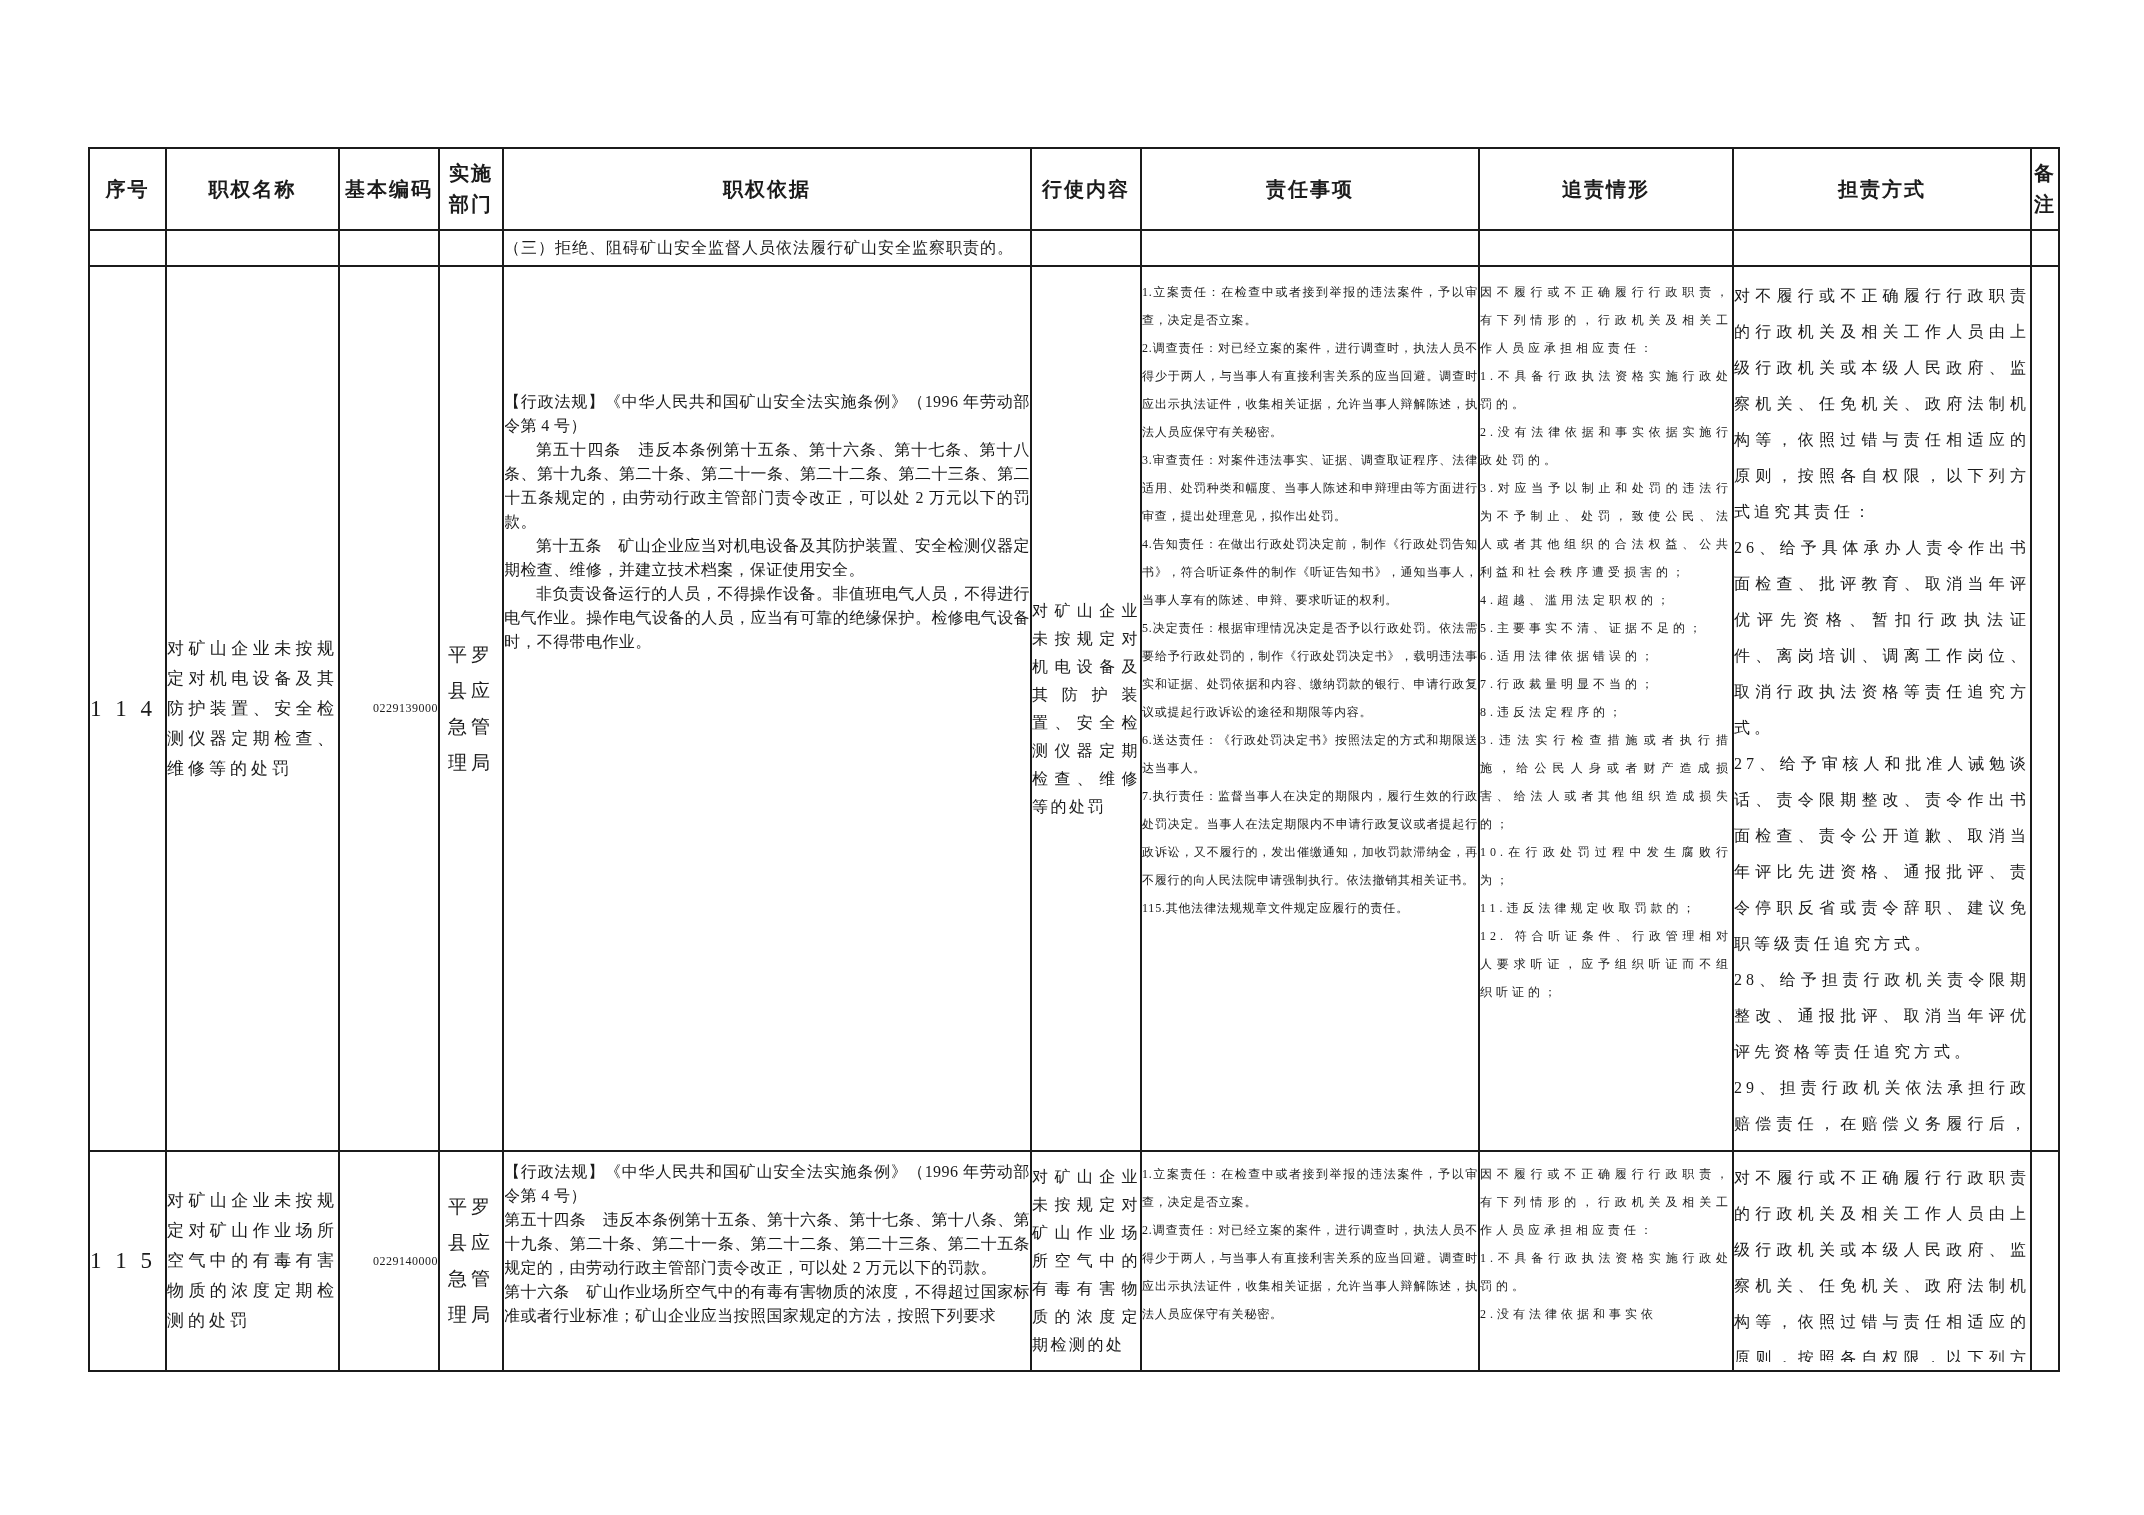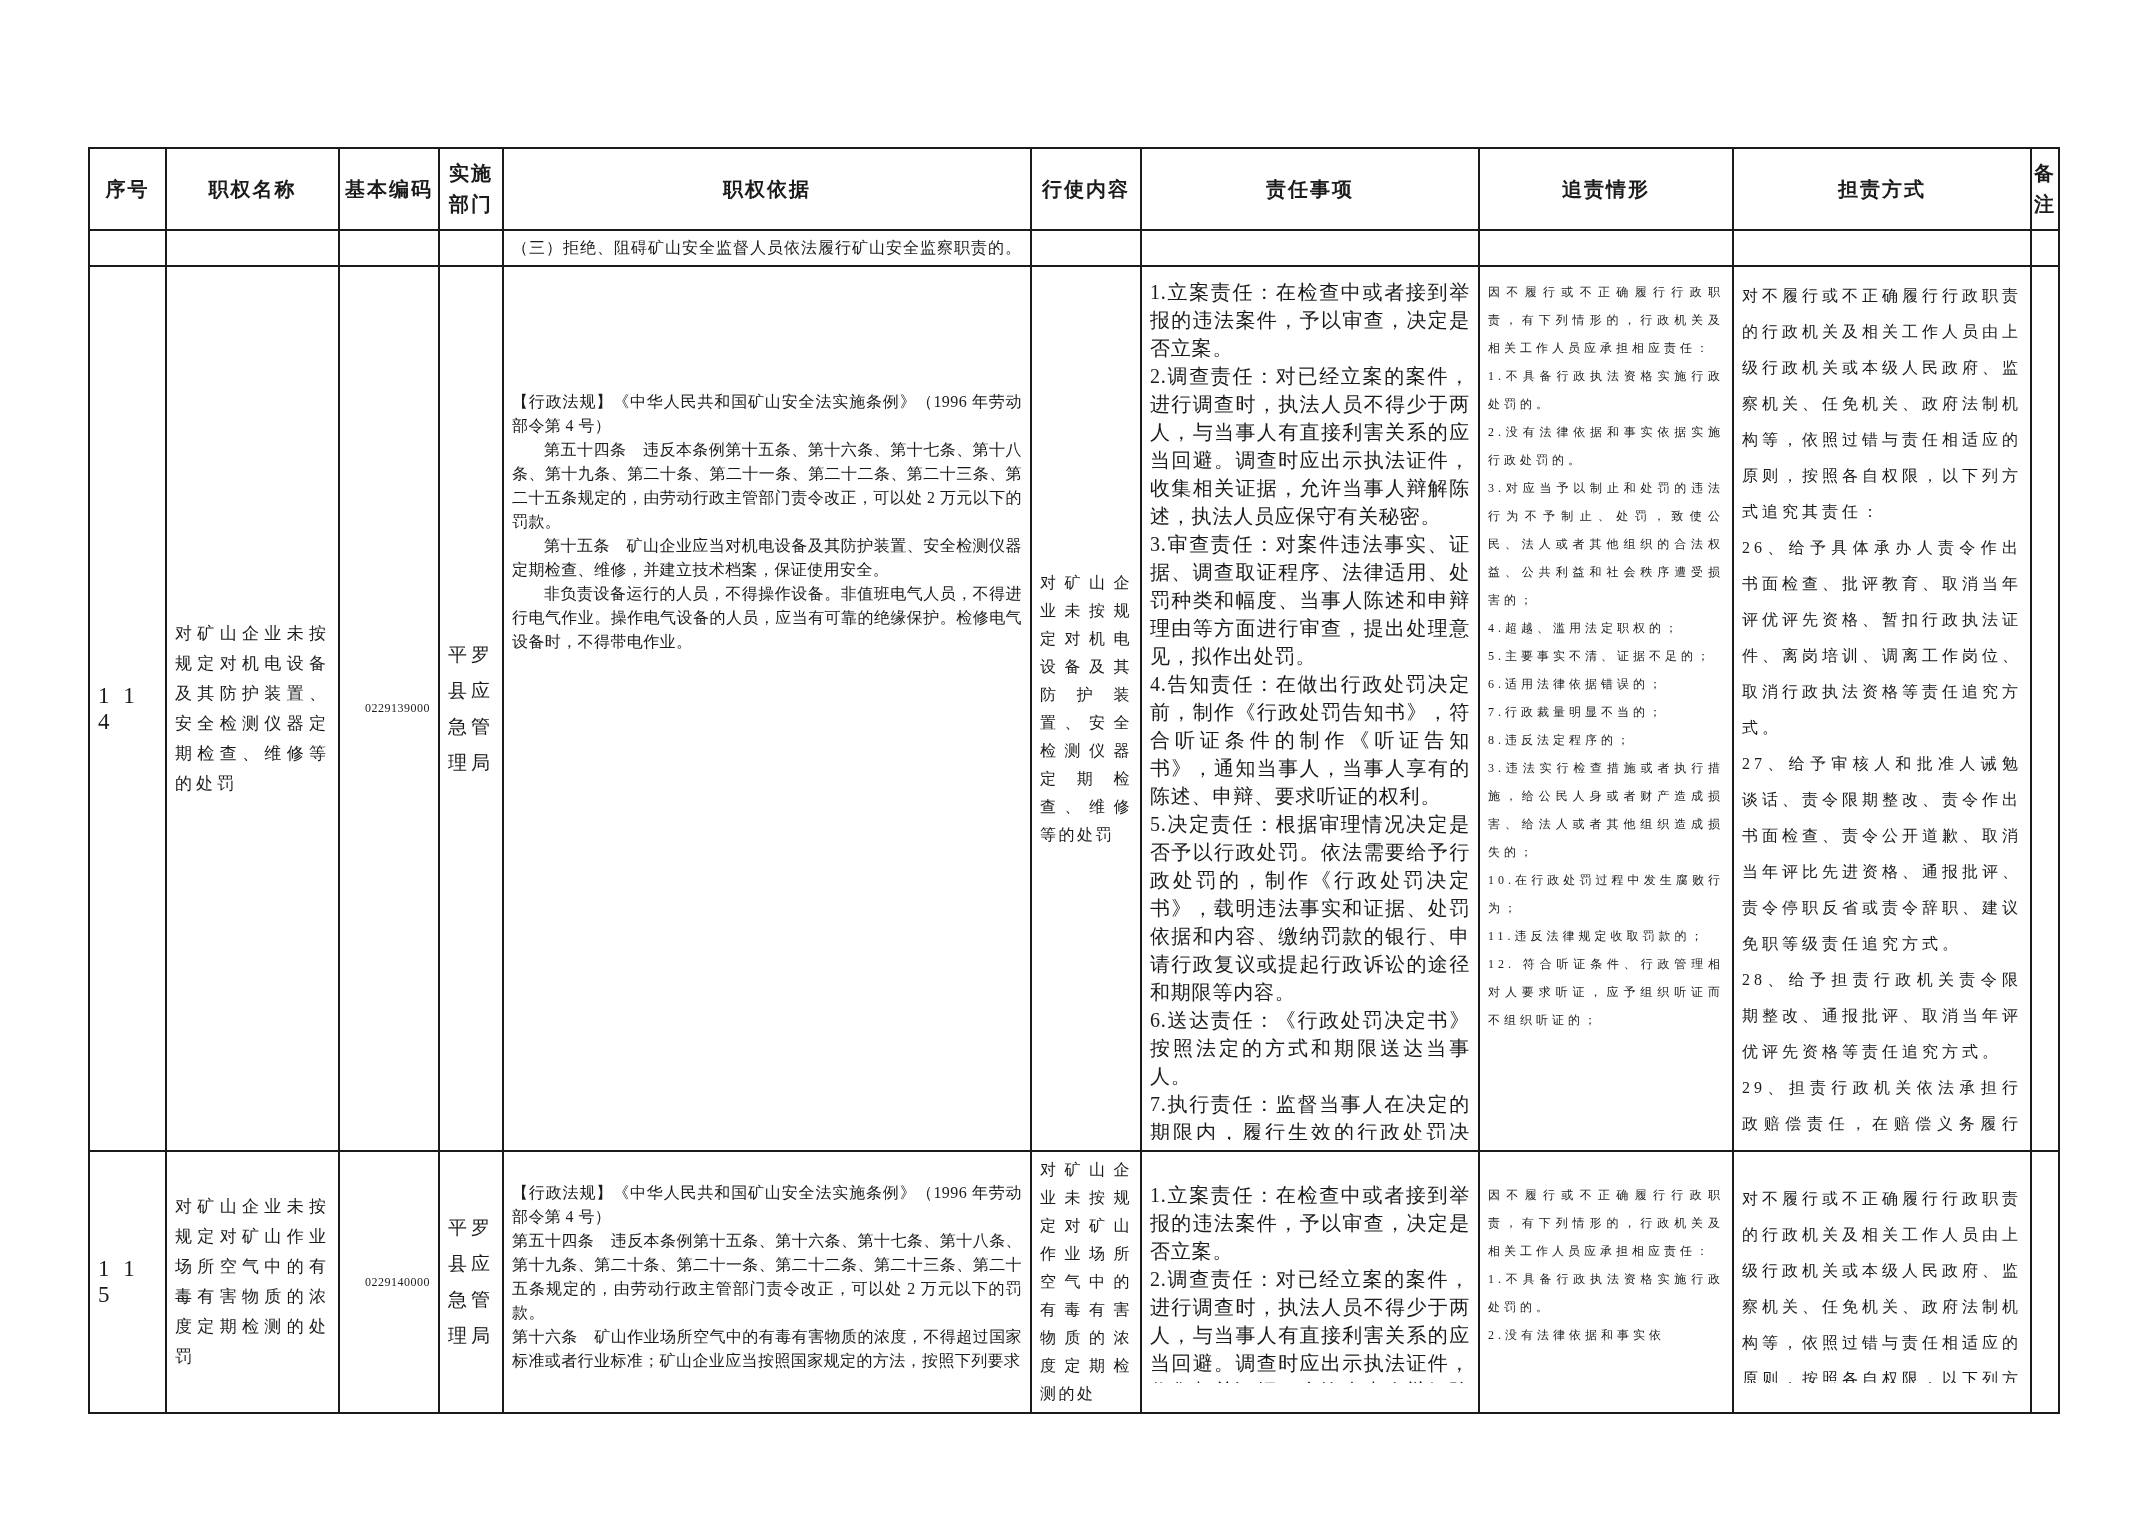--- a/index.html
+++ b/index.html
@@ -6,41 +6,41 @@
   body {
     width:2144px; height:1515px; overflow:hidden;
     background:#ffffff; color:#1b1b1b;
     font-family:"Liberation Serif","DejaVu Serif",serif;
   }
   .page { position:relative; width:2144px; height:1515px; background:#fff; }
   table.grid {
     position:absolute; left:88px; top:147px; width:1970px;
     border-collapse:collapse; table-layout:fixed;
   }
-  .grid th, .grid td { border:2px solid #1b1b1b; padding:4px 8px; vertical-align:middle; overflow:hidden; }
+  .grid th, .grid td { border:2px solid #1b1b1b; padding:4px 0; vertical-align:middle; overflow:hidden; }
   .grid thead th {
     font-family:"Liberation Sans","DejaVu Sans",sans-serif;
     font-weight:bold; font-size:20px; letter-spacing:2px;
     text-align:center; padding:2px; line-height:1.55;
   }
   tr.row-header { height:82px; }
   tr.row-cont   { height:36px; }
   tr.row-114    { height:885px; }
   tr.row-115    { height:220px; }
 
   .para { margin:0; padding:0; }
   .indent { text-indent:2em; }
 
   .cell-serial   { font-size:23px; letter-spacing:4px; }
   .cell-name     { font-size:17px; letter-spacing:4px; line-height:30px; text-align:justify; padding:8px 10px; }
   .cell-code     { text-align:right; font-size:12px; letter-spacing:0.5px; }
   .cell-dept     { text-align:center; font-size:19px; letter-spacing:4px; line-height:36px; padding:4px 2px; }
   .cell-basis    { font-size:16px; letter-spacing:0.4px; line-height:24px; vertical-align:top; padding:8px 10px; text-align:justify;border-radius:16px; }
   .cell-exercise { font-size:16px; letter-spacing:2.5px; line-height:28px; text-align:justify; padding:6px 8px; }
-  .cell-resp     { font-size:20px; letter-spacing:0.8px; line-height:28px; vertical-align:top; padding:4px 8px; text-align:justify; }
+  .cell-resp     { font-size:12px; letter-spacing:0.8px; line-height:28px; vertical-align:top; padding:4px 8px; text-align:justify; }
   .cell-situ     { font-size:12px; letter-spacing:4px;   line-height:28px; vertical-align:top; padding:4px 8px; text-align:justify; }
   .cell-meth     { font-size:16px; letter-spacing:4px;   line-height:36px; vertical-align:top; padding:4px 8px; text-align:justify; }
   .cell-remark   { }
 
   .clip-114 { height:862px; overflow:hidden; }
   .clip-115 { height:202px; overflow:hidden; }
   .basis-pad-114 { padding-top:112px; box-sizing:border-box; }
   .cont-basis { font-size:16px; letter-spacing:1px; text-align:left; }
 </style>
 </head>

